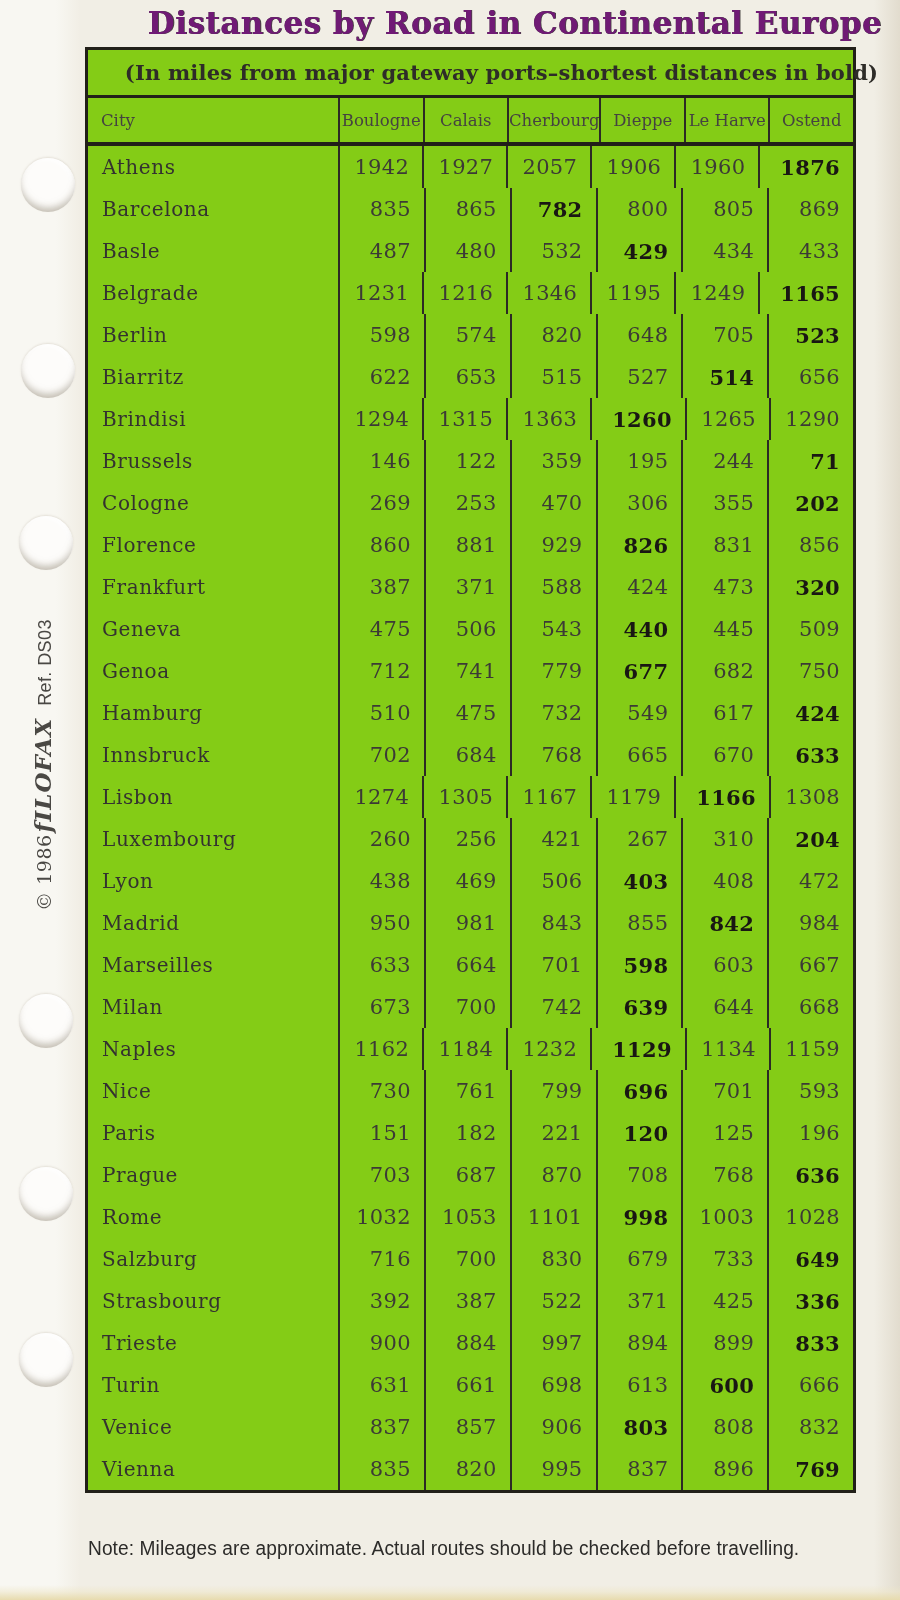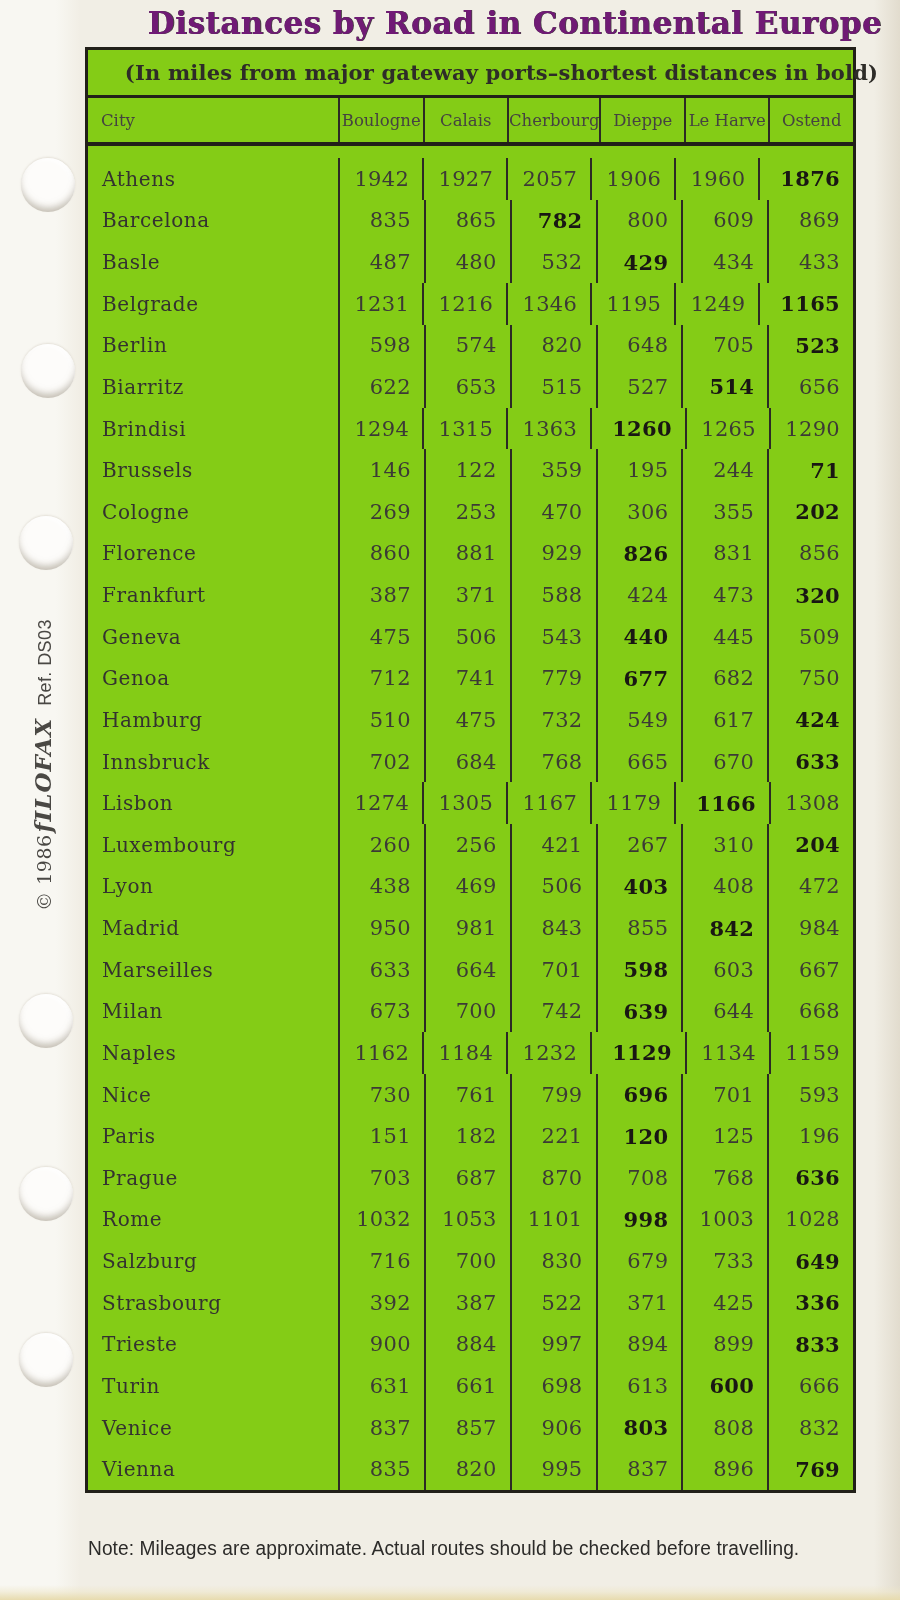--- a/index.html
+++ b/index.html
@@ -41,21 +41,21 @@
   .grid-row{display:grid;grid-template-columns:250px repeat(6,1fr);}
   .header-row{
     height:48px;flex:none;border-bottom:4px solid var(--frame);
     font-size:16.5px;color:var(--header-ink);
   }
   .header-row .hc{
     display:flex;align-items:center;justify-content:center;
     border-left:2px solid #2c2a25;
   }
   .header-row .hc:first-child{border-left:none;justify-content:flex-start;padding-left:13px;border-radius:10px;}
-  .tbody{flex:1;display:flex;flex-direction:column;margin-top:12px;}
+  .tbody{flex:1;display:flex;flex-direction:column;}
   .trow{flex:1;}
   .trow .cell{
     display:flex;align-items:center;border-left:2px solid #2c2a25;
     justify-content:flex-end;padding-right:13px;
     font-size:21px;color:var(--ink);letter-spacing:.3px;
   }
   .trow .cell.city{
     border-left:none;justify-content:flex-start;padding-left:14px;
     font-size:20px;color:#343230;letter-spacing:.6px;
   }
@@ -112,21 +112,21 @@
           <div class="cell">1906</div>
           <div class="cell">1960</div>
           <div class="cell bold">1876</div>
         </div>
         <div class="grid-row trow">
     <div class="cell city">Barcelona</div>
   <div class="cell">835</div>
           <div class="cell">865</div>
           <div class="cell bold">782</div>
           <div class="cell">800</div>
-          <div class="cell">609</div>
+          <div class="cell">805</div>
           <div class="cell">869</div>
         </div>
         <div class="grid-row trow">
     <div class="cell city">Basle</div>
   <div class="cell">487</div>
           <div class="cell">480</div>
           <div class="cell">532</div>
           <div class="cell bold">429</div>
           <div class="cell">434</div>
           <div class="cell">433</div>

